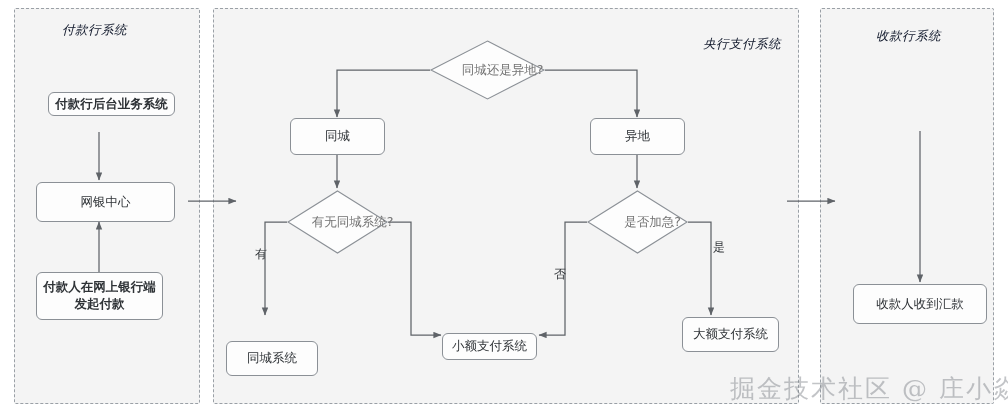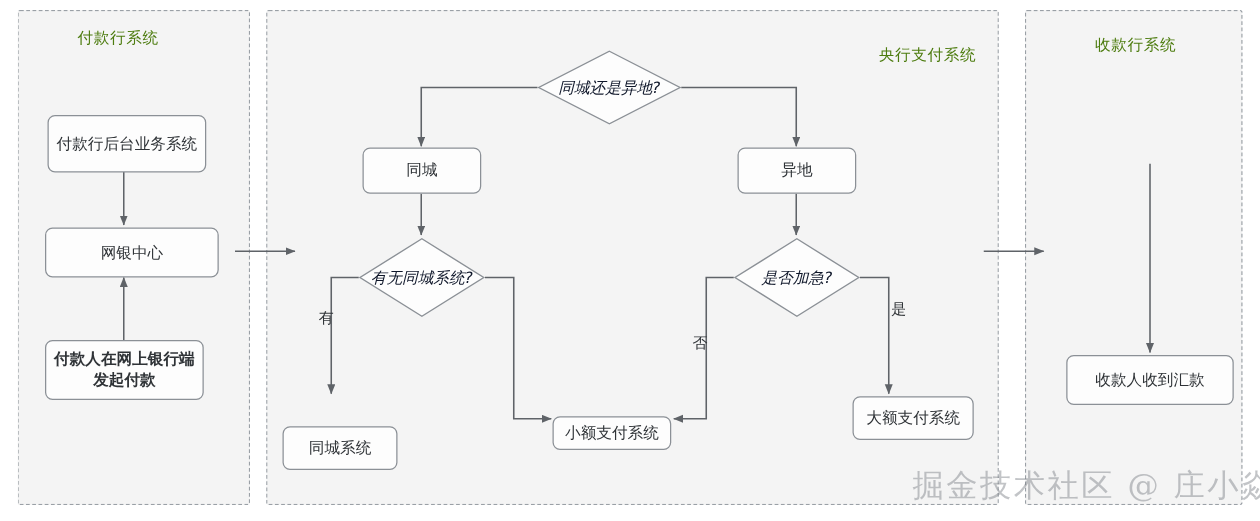--- a/index.html
+++ b/index.html
@@ -20,23 +20,24 @@
   .lane {
     position: absolute;
     border: 1.6px dashed #9aa0a6;
     background: #f4f4f4;
     border-radius: 2px;
     box-sizing: border-box;
   }
   .lane-title {
     position: absolute;
     font-size: 12.5px;
-    color: #4d7c0f;
+    color: #0f172a;
     white-space: nowrap;
     letter-spacing: 0.5px;
+    font-style: italic;
   }
   .node {
     position: absolute;
     box-sizing: border-box;
     background: #fdfdfd;
     border: 1.1px solid #8b9096;
     border-radius: 6px;
     display: flex;
     align-items: center;
     justify-content: center;
@@ -48,32 +49,31 @@
   }
   .diamond-wrap {
     position: absolute;
   }
   .diamond-wrap svg {
     display: block;
     overflow: visible;
   }
   .diamond-label {
     position: absolute;
-    left: 0;
+    left: 15px;
     top: 0;
     width: 100%;
     height: 100%;
     display: flex;
     align-items: center;
     justify-content: center;
     font-size: 12.5px;
-    color: #0f172a;
+    color: #737373;
     white-space: nowrap;
     pointer-events: none;
-    font-style: italic;
   }
   .edge-label {
     position: absolute;
     font-size: 12px;
     color: #2f3337;
     background: transparent;
     white-space: nowrap;
   }
   #edges {
     position: absolute;
@@ -134,21 +134,21 @@
       <path d="M587,222 L565,222 L565,335 L539,335"></path>
 
       <path d="M688,222 L711,222 L711,315"></path>
 
       <path d="M787,201 L835,201"></path>
 
       <path d="M920,131 L920,282"></path>
     </g>
   </svg>
 
-  <div class="node" style="left:38px; top:92px; width:127px; height:46px;">付款行后台业务系统</div>
+  <div class="node" style="left:48px; top:92px; width:127px; height:24px;font-weight:bold;">付款行后台业务系统</div>
   <div class="node" style="left:36px; top:182px; width:139px; height:40px;">网银中心</div>
   <div class="node" style="left:36px; top:272px; width:127px; height:48px;font-weight:bold;">付款人在网上银行端发起付款</div>
 
   <div class="diamond-wrap" style="left:430px; top:40px; width:115px; height:60px;">
     <svg width="115" height="60" viewBox="0 0 115 60" xmlns="http://www.w3.org/2000/svg">
       <polygon points="57.5,1 114,30 57.5,59 1,30" fill="#fdfdfd" stroke="#8b9096" stroke-width="1.1"></polygon>
     </svg>
     <div class="diamond-label">同城还是异地?</div>
   </div>
 

